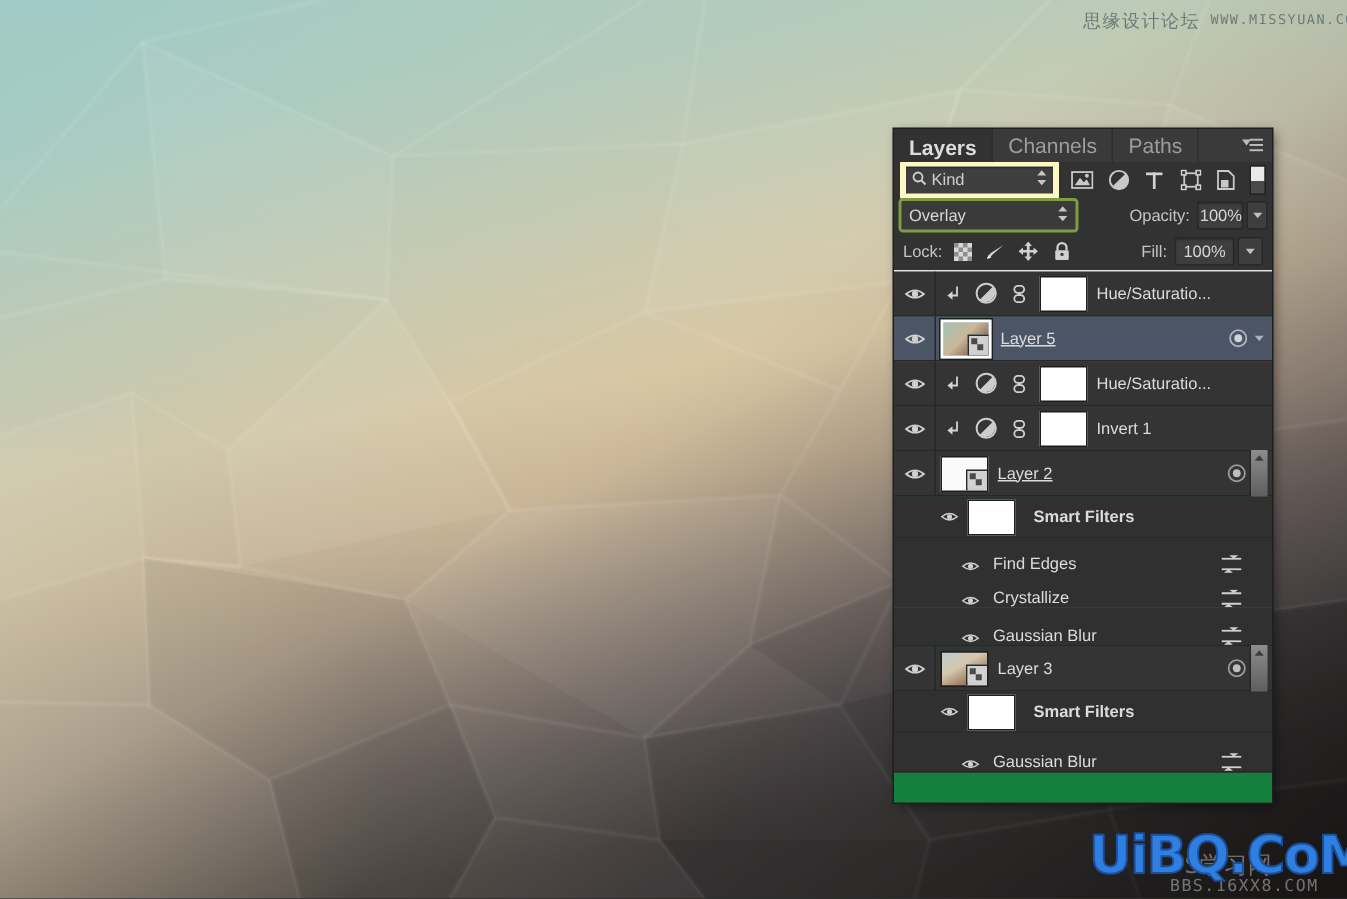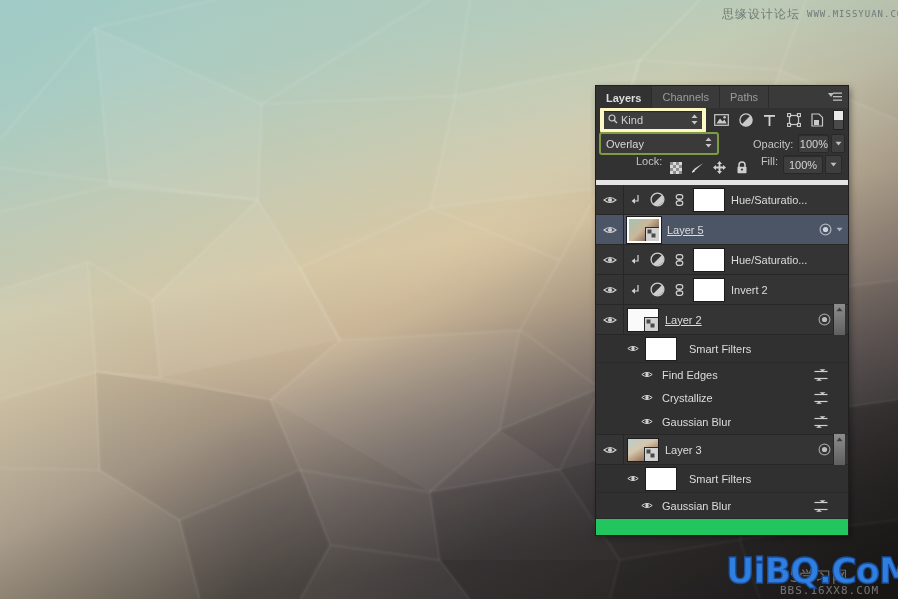--- a/index.html
+++ b/index.html
@@ -51,21 +51,21 @@
     position:absolute;left:596px;top:86px;width:252px;height:449px;
     background:#323232;
     box-shadow:0 0 0 1px #1f1f1f, 2px 2px 7px rgba(0,0,0,.45);
     font-size:11px;color:#c8c8c8;
     -webkit-font-smoothing:antialiased;
   }
 
   
   .tabbar{height:22px;background:#3a3a3a;display:flex;align-items:stretch;position:relative;}
   .tab{
-    padding:0 10px;display:flex;align-items:center;font-size:11px;color:#9d9d9d;
+    padding:0 10px;display:flex;align-items:center;font-size:14px;color:#9d9d9d;
     background:#3a3a3a;border-right:1px solid #2c2c2c;cursor:default;
   }
   .tab.active{background:#323232;color:#dcdcdc;font-weight:bold;}
   .tab:first-child{border-top:2px solid #323232;}
   .panel-menu{
     position:absolute;right:4px;top:0;bottom:0;width:18px;
     display:flex;align-items:center;justify-content:center;
   }
 
   
@@ -100,38 +100,38 @@
     margin-left:5px;width:38px;height:17px;background:#3e3e3e;border:1px solid #282828;
     border-radius:2px;display:flex;align-items:center;justify-content:center;
     font-size:11px;color:#d5d5d5;box-shadow:inset 0 1px 1px rgba(0,0,0,.3);
   }
   .numdrop{
     margin-left:2px;width:15px;height:17px;background:#3e3e3e;border:1px solid #282828;
     border-radius:2px;display:flex;align-items:center;justify-content:center;
   }
 
   
-  .lockrow{height:25px;display:flex;padding:0 6px;margin-left:34px;}
+  .lockrow{height:25px;display:flex;align-items:center;padding:0 6px;}
   .lock-label{font-size:11px;color:#c4c4c4;}
   .lock-icons{display:flex;align-items:center;gap:9px;margin-left:7px;}
   .lock-ic{width:13px;height:13px;display:flex;align-items:center;justify-content:center;}
   .fill-label{margin-left:auto;font-size:11px;color:#c4c4c4;}
 
   
   .layerlist{
     position:absolute;left:0;right:0;top:94px;bottom:0;
-    background:#22c55e;border-top:5px solid #e5e5e5;overflow:hidden;
+    background:#15803d;border-top:1px solid #e5e5e5;overflow:hidden;
   }
   .row{
     position:relative;display:flex;align-items:center;
     border-bottom:1px solid #272727;background:#343434;height:29px;
   }
   .row.selected{background:#4c5565;}
-  .row.sub{background:#303030;border-bottom:1px solid #2a2a2a;}
-  .row.subfilter{background:#303030;border-bottom:none;height:23px;}
+  .row.sub{background:#303030;border-bottom:1px solid #2a2a2a;font-weight:bold;}
+  .row.subfilter{background:#303030;border-bottom:none;height:23px;align-items:flex-end;}
   .row.filters-head{height:27px;}
 
   .eye{
     width:27px;height:100%;display:flex;align-items:center;justify-content:center;
     border-right:1px solid #272727;flex:0 0 27px;
   }
 
   .clipcol{width:22px;display:flex;align-items:center;justify-content:center;flex:0 0 22px;}
   .adjcol{width:22px;display:flex;align-items:center;justify-content:center;flex:0 0 22px;}
   .linkcol{width:22px;display:flex;align-items:center;justify-content:center;flex:0 0 22px;}
@@ -549,21 +549,21 @@
         </svg>
       </div>
       <div class="linkcol">
         <svg width="9" height="12" viewBox="0 0 9 12">
           <rect x="1.2" y="0.6" width="6.6" height="4.6" rx="2.3" fill="none" stroke="#d0d0d0" stroke-width="1.2"></rect>
           <rect x="1.2" y="6.8" width="6.6" height="4.6" rx="2.3" fill="none" stroke="#d0d0d0" stroke-width="1.2"></rect>
           <rect x="3.6" y="4.8" width="1.8" height="2.4" fill="#d0d0d0"></rect>
         </svg>
       </div>
       <div class="thumb mask"></div>
-      <div class="name">Invert 2</div>
+      <div class="name">Invert 1</div>
       <div class="rowright">
           <div style="width:32px"></div>
         </div>
     </div>
 
     <div class="row">
       <div class="eye">
         <svg width="14" height="10" viewBox="0 0 14 10">
           <path d="M1,5 Q7,0 13,5 Q7,10 1,5 Z" fill="none" stroke="#cfcfcf" stroke-width="1.1"></path>
           <circle cx="7" cy="5" r="2.1" fill="#cfcfcf"></circle>

